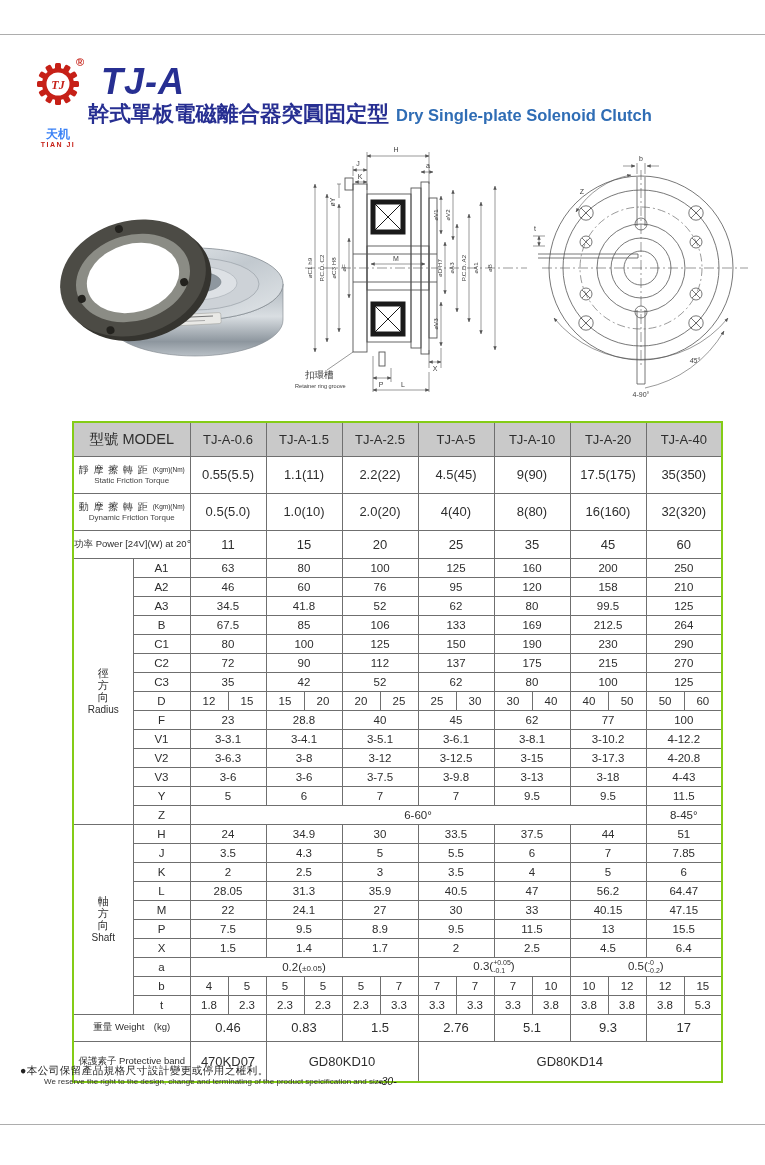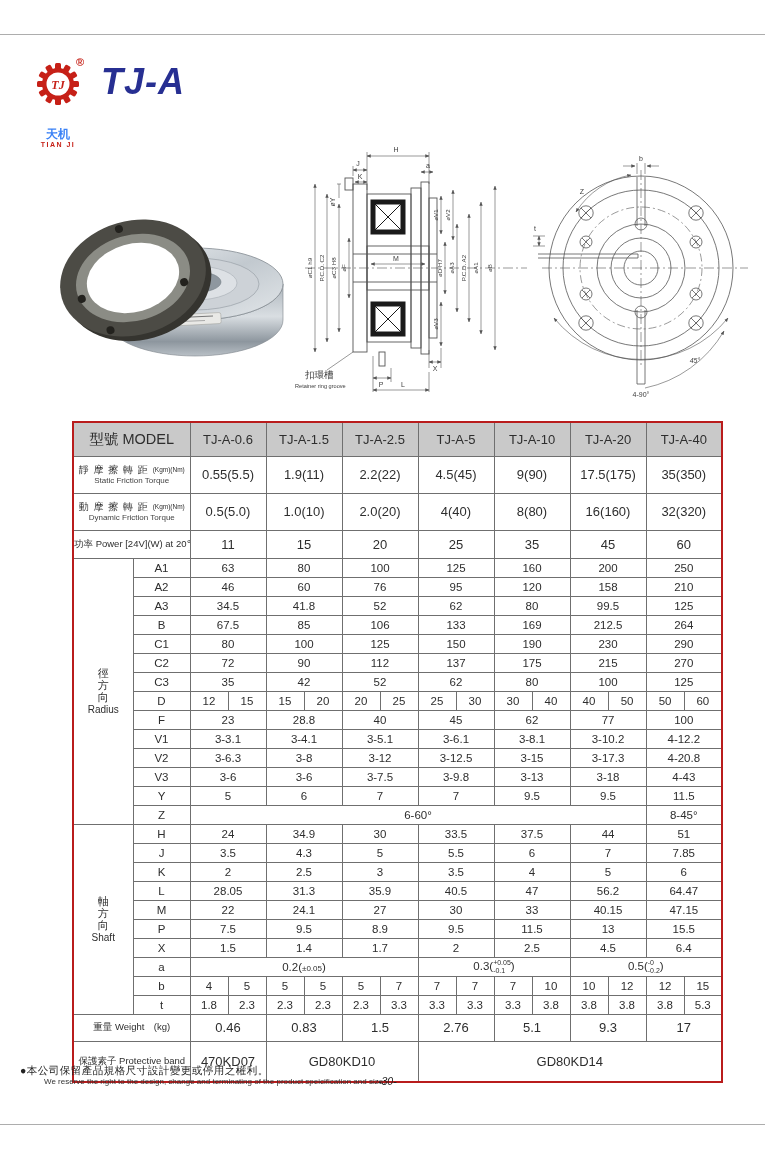--- a/index.html
+++ b/index.html
@@ -22,21 +22,21 @@
 
   
   .fig{position:absolute;}
   .fig text{fill:#3c3c3c;font-family:"Liberation Sans","DejaVu Sans",sans-serif;}
 
   
   .spec-wrap{position:absolute;left:72px;top:421px;}
   table.spec{border-collapse:collapse;table-layout:fixed;width:651px;}
   table.spec th,table.spec td{border:1px solid #6f6f6f;text-align:center;vertical-align:middle;
         padding:0;white-space:nowrap;overflow:hidden;font-weight:normal;color:#2e2e2e;}
-  table.spec{border:2px solid #b91c1c;}
+  table.spec{border:2px solid #84cc16;}
   tr.h-head{height:34px;} tr.h-torque{height:37px;} tr.h-power{height:28px;}
   tr.h-detail{height:19px;} tr.h-weight{height:27px;} tr.h-prot{height:41px;}
   th.model-h{background:#c9c9c9;font-size:13px;}
   th.model-h.first{font-size:14.5px;}
   td.val{font-size:13px;}
   td.val.sm{font-size:11.5px;}
   td.lbl{text-align:left;padding:1px 3px;}
   .lbl-main{font-size:10px;letter-spacing:1px;line-height:12px;}
   .lbl-unit{font-size:6.5px;letter-spacing:0;vertical-align:1px;}
   .lbl-sub{font-size:8px;letter-spacing:0;line-height:9px;color:#444;}
@@ -81,20 +81,23 @@
         <circle cx="26" cy="24" r="16"></circle>
       </g>
       <circle cx="26" cy="24" r="11.5" fill="#fff"></circle>
       <text x="26" y="28.5" text-anchor="middle" font-size="12" font-style="italic" font-weight="bold" font-family="Liberation Serif, DejaVu Serif, serif" fill="#c62017">TJ</text>
     </svg>
     <div class="brand-cn">天机</div>
     <div class="brand-en">TIAN JI</div>
   </div>
   <div class="reg-mark">®</div>
   <div class="page-title">TJ-A</div>
+  <div class="subtitle">
+    <span class="cn">幹式單板電磁離合器突圓固定型</span><span class="en">Dry Single-plate Solenoid Clutch</span>
+  </div>
 
   <svg class="fig" style="left:55px;top:186px" width="240" height="178" viewBox="0 0 240 178">
     <defs>
       <linearGradient id="side" x1="0" y1="0" x2="0" y2="1">
         <stop offset="0" stop-color="#aeb6bd"></stop>
           <stop offset=".45" stop-color="#d9dee2"></stop>
         <stop offset=".8" stop-color="#8d969e"></stop>
           <stop offset="1" stop-color="#b9c0c6"></stop>
       </linearGradient>
       <linearGradient id="top" x1="0" y1="0" x2="1" y2="1">
@@ -329,21 +332,21 @@
             <th colspan="2" class="model-h">TJ-A-10</th>
             <th colspan="2" class="model-h">TJ-A-20</th>
             <th colspan="2" class="model-h">TJ-A-40</th>
           </tr>
           <tr class="h-torque">
             <td colspan="2" class="lbl">
               <div class="lbl-main">靜 摩 擦 轉 距 <span class="lbl-unit">(Kgm)(Nm)</span></div>
               <div class="lbl-sub">Static Friction Torque</div>
             </td>
             <td colspan="2" class="val">0.55(5.5)</td>
-            <td colspan="2" class="val">1.9(11)</td>
+            <td colspan="2" class="val">1.1(11)</td>
             <td colspan="2" class="val">2.2(22)</td>
             <td colspan="2" class="val">4.5(45)</td>
             <td colspan="2" class="val">9(90)</td>
             <td colspan="2" class="val">17.5(175)</td>
             <td colspan="2" class="val">35(350)</td>
           </tr>
           <tr class="h-torque">
             <td colspan="2" class="lbl">
               <div class="lbl-main">動 摩 擦 轉 距 <span class="lbl-unit">(Kgm)(Nm)</span></div>
               <div class="lbl-sub">Dynamic Friction Torque</div>

